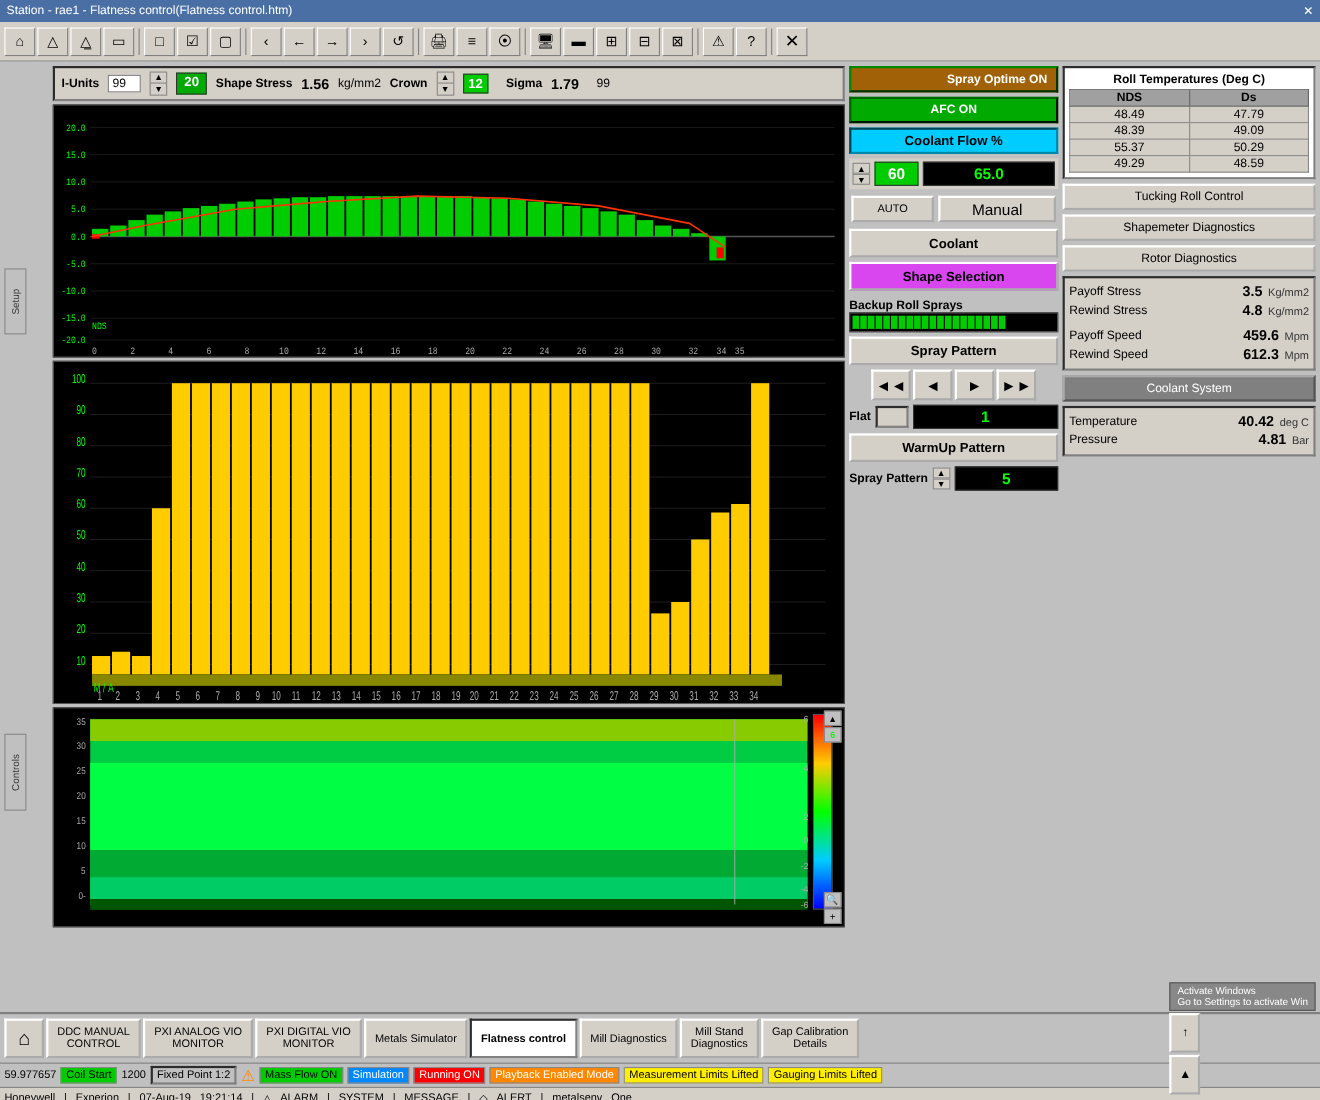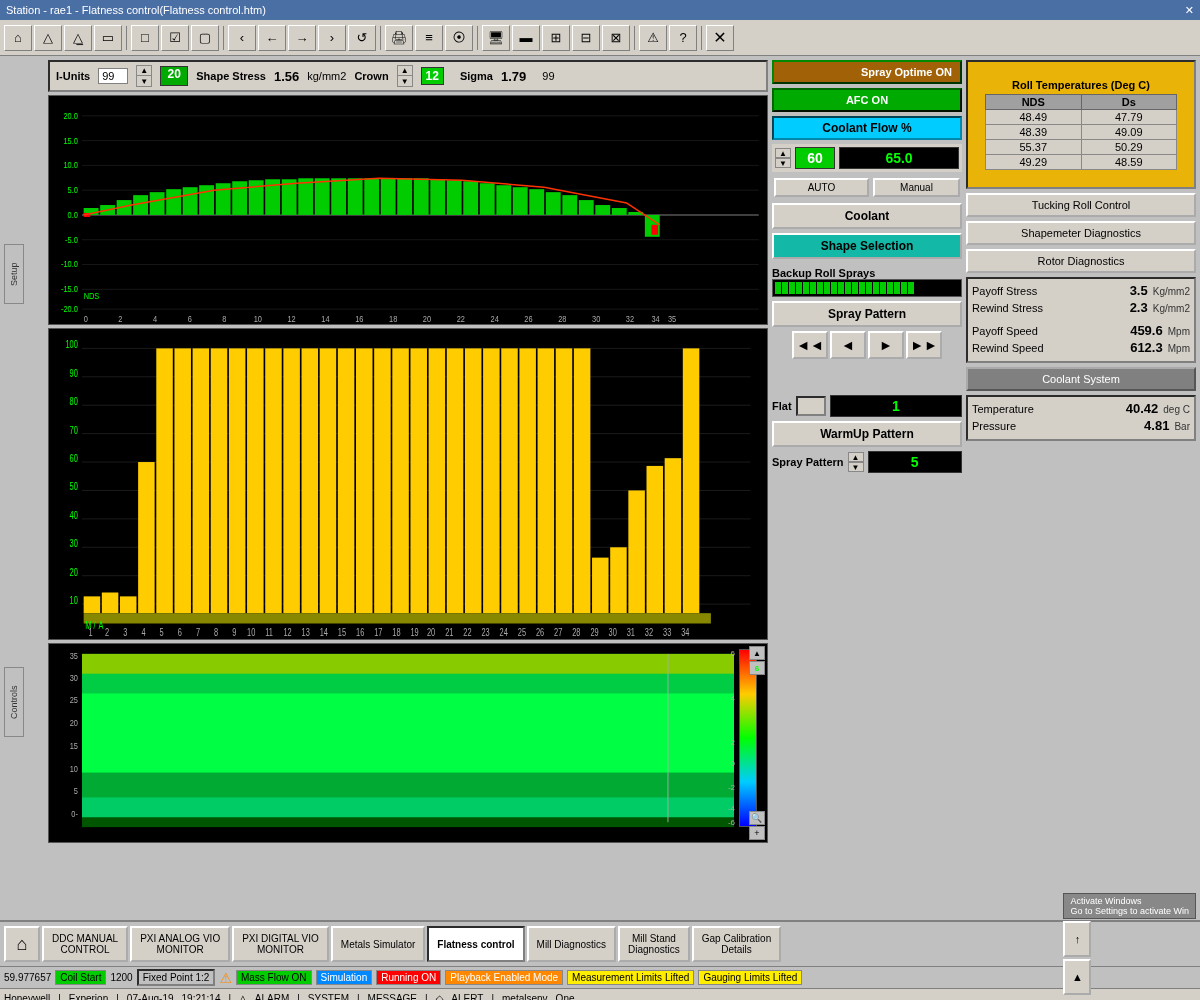--- a/index.html
+++ b/index.html
@@ -102,20 +102,21 @@
 
     
     .chart-area {
       background: #000;
       border: 1px solid #555;
       position: relative;
       overflow: hidden;
     }
     .chart-top {
       height: 230px;
+      font-family: Liberation Mono, monospace;
     }
     .chart-middle {
       height: 312px;
     }
     .chart-bottom {
       height: 200px;
     }
     .setup-label {
       writing-mode: vertical-rl;
       transform: rotate(180deg);
@@ -207,38 +208,38 @@
       background: #d4d0c8;
       border: 2px outset #fff;
       padding: 2px 8px;
       font-size: 10px;
       cursor: pointer;
       flex: 1;
     }
     .manual-btn {
       background: #d4d0c8;
       border: 2px outset #fff;
-      padding: 2px 4px;
-      font-size: 10px;
+      padding: 2px 24px;
+      font-size: 14px;
       cursor: pointer;
       flex: 1;
     }
 
     .setpoint-btn {
       background: #d4d0c8;
       border: 2px outset #fff;
       padding: 4px;
       font-weight: bold;
       font-size: 12px;
       cursor: pointer;
       text-align: center;
       width: 100%;
     }
     .shape-sel-btn {
-      background: #14b8a6;
+      background: #d946ef;
       border: 2px outset #fff;
       padding: 4px;
       font-weight: bold;
       font-size: 12px;
       cursor: pointer;
       text-align: center;
       width: 100%;
     }
 
     .backup-roll-label {
@@ -285,21 +286,20 @@
       cursor: pointer;
       display: flex;
       align-items: center;
       justify-content: center;
     }
 
     .flat-row {
       display: flex;
       align-items: center;
       gap: 4px;
-      margin-top: 32px;
     }
     .flat-label {
       font-size: 11px;
       font-weight: bold;
     }
     .flat-input {
       background: #d4d0c8;
       border: 2px inset #808080;
       width: 30px;
       height: 20px;
@@ -348,23 +348,23 @@
 
     
     .right-panel {
       width: 230px;
       display: flex;
       flex-direction: column;
       gap: 4px;
     }
 
     .roll-temp-box {
-      background: #eab308;
+      background: #ffffff;
       border: 2px inset #808080;
-      padding: 17px;
+      padding: 4px;
     }
     .roll-temp-title {
       font-weight: bold;
       font-size: 11px;
       text-align: center;
       margin-bottom: 3px;
     }
     .roll-temp-table {
       width: 100%;
       border-collapse: collapse;
@@ -988,21 +988,21 @@
       <div class="stat-row">
         <span class="stat-label">Payoff Stress</span>
         <span>
           <span class="stat-val">3.5</span>
           <span class="stat-unit">Kg/mm2</span>
         </span>
       </div>
       <div class="stat-row">
         <span class="stat-label">Rewind Stress</span>
         <span>
-          <span class="stat-val">2.3</span>
+          <span class="stat-val">4.8</span>
           <span class="stat-unit">Kg/mm2</span>
         </span>
       </div>
       <div class="stat-row" style="margin-top:8px;">
         <span class="stat-label">Payoff Speed</span>
         <span>
           <span class="stat-val">459.6</span>
           <span class="stat-unit">Mpm</span>
         </span>
       </div>

